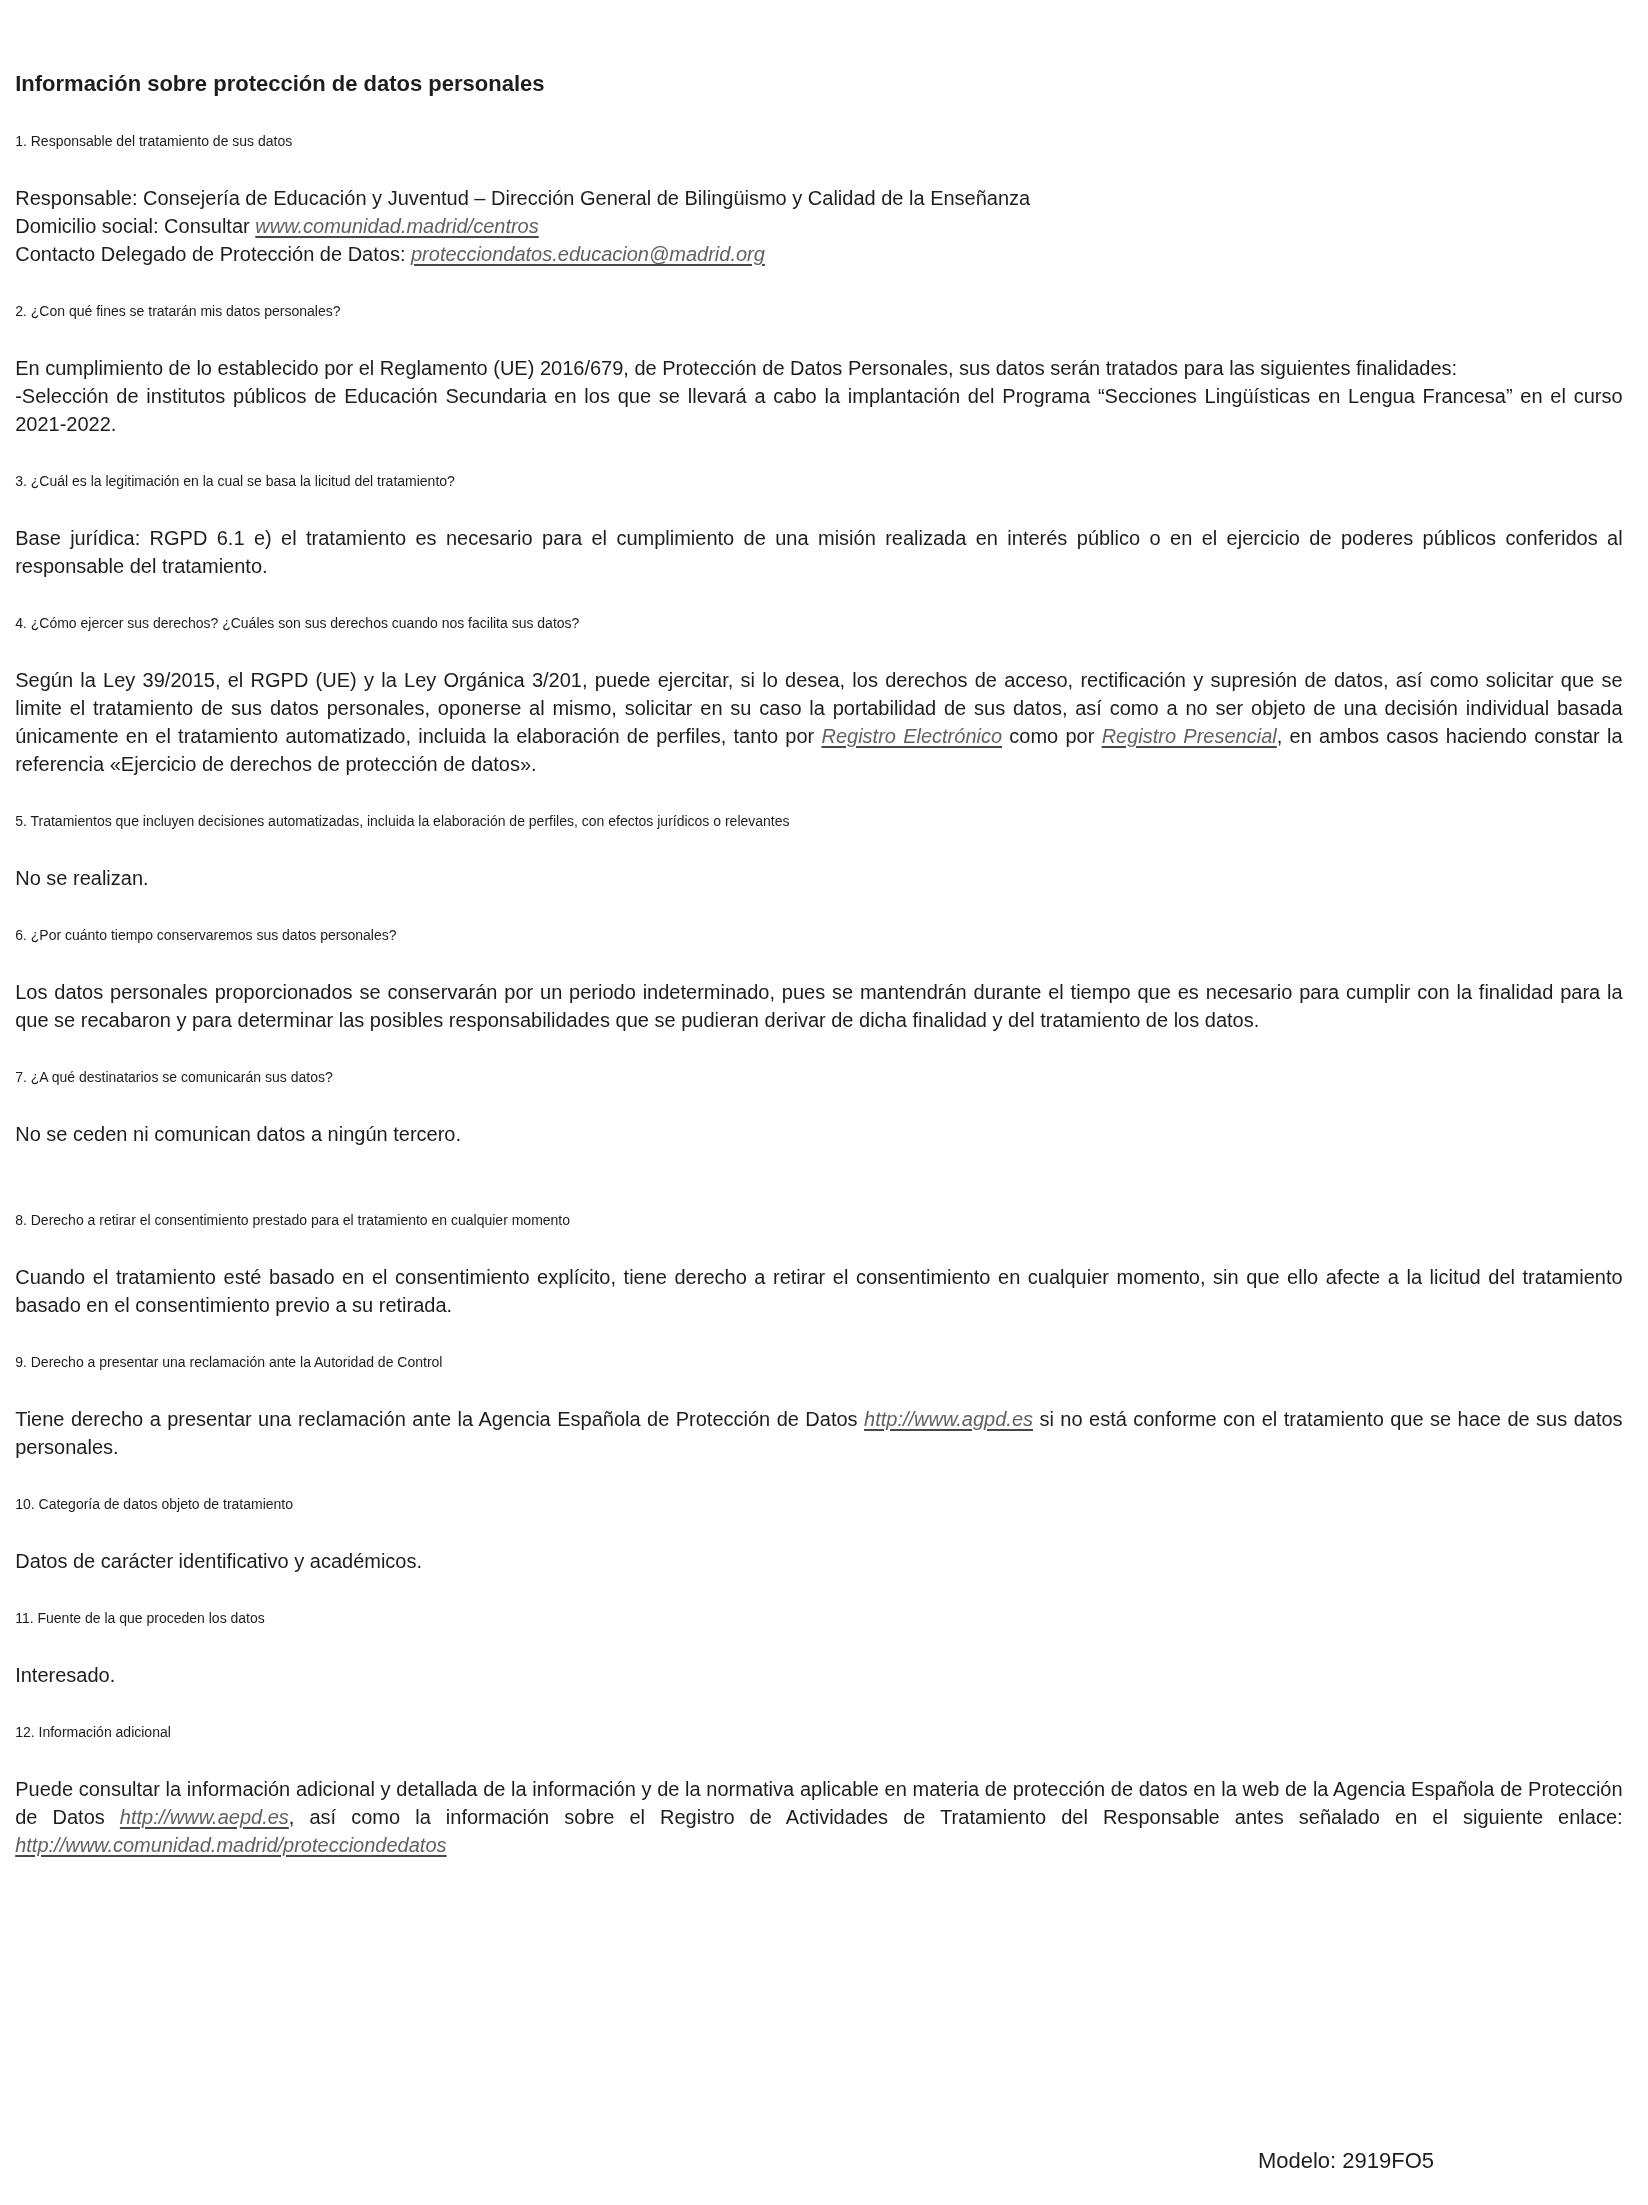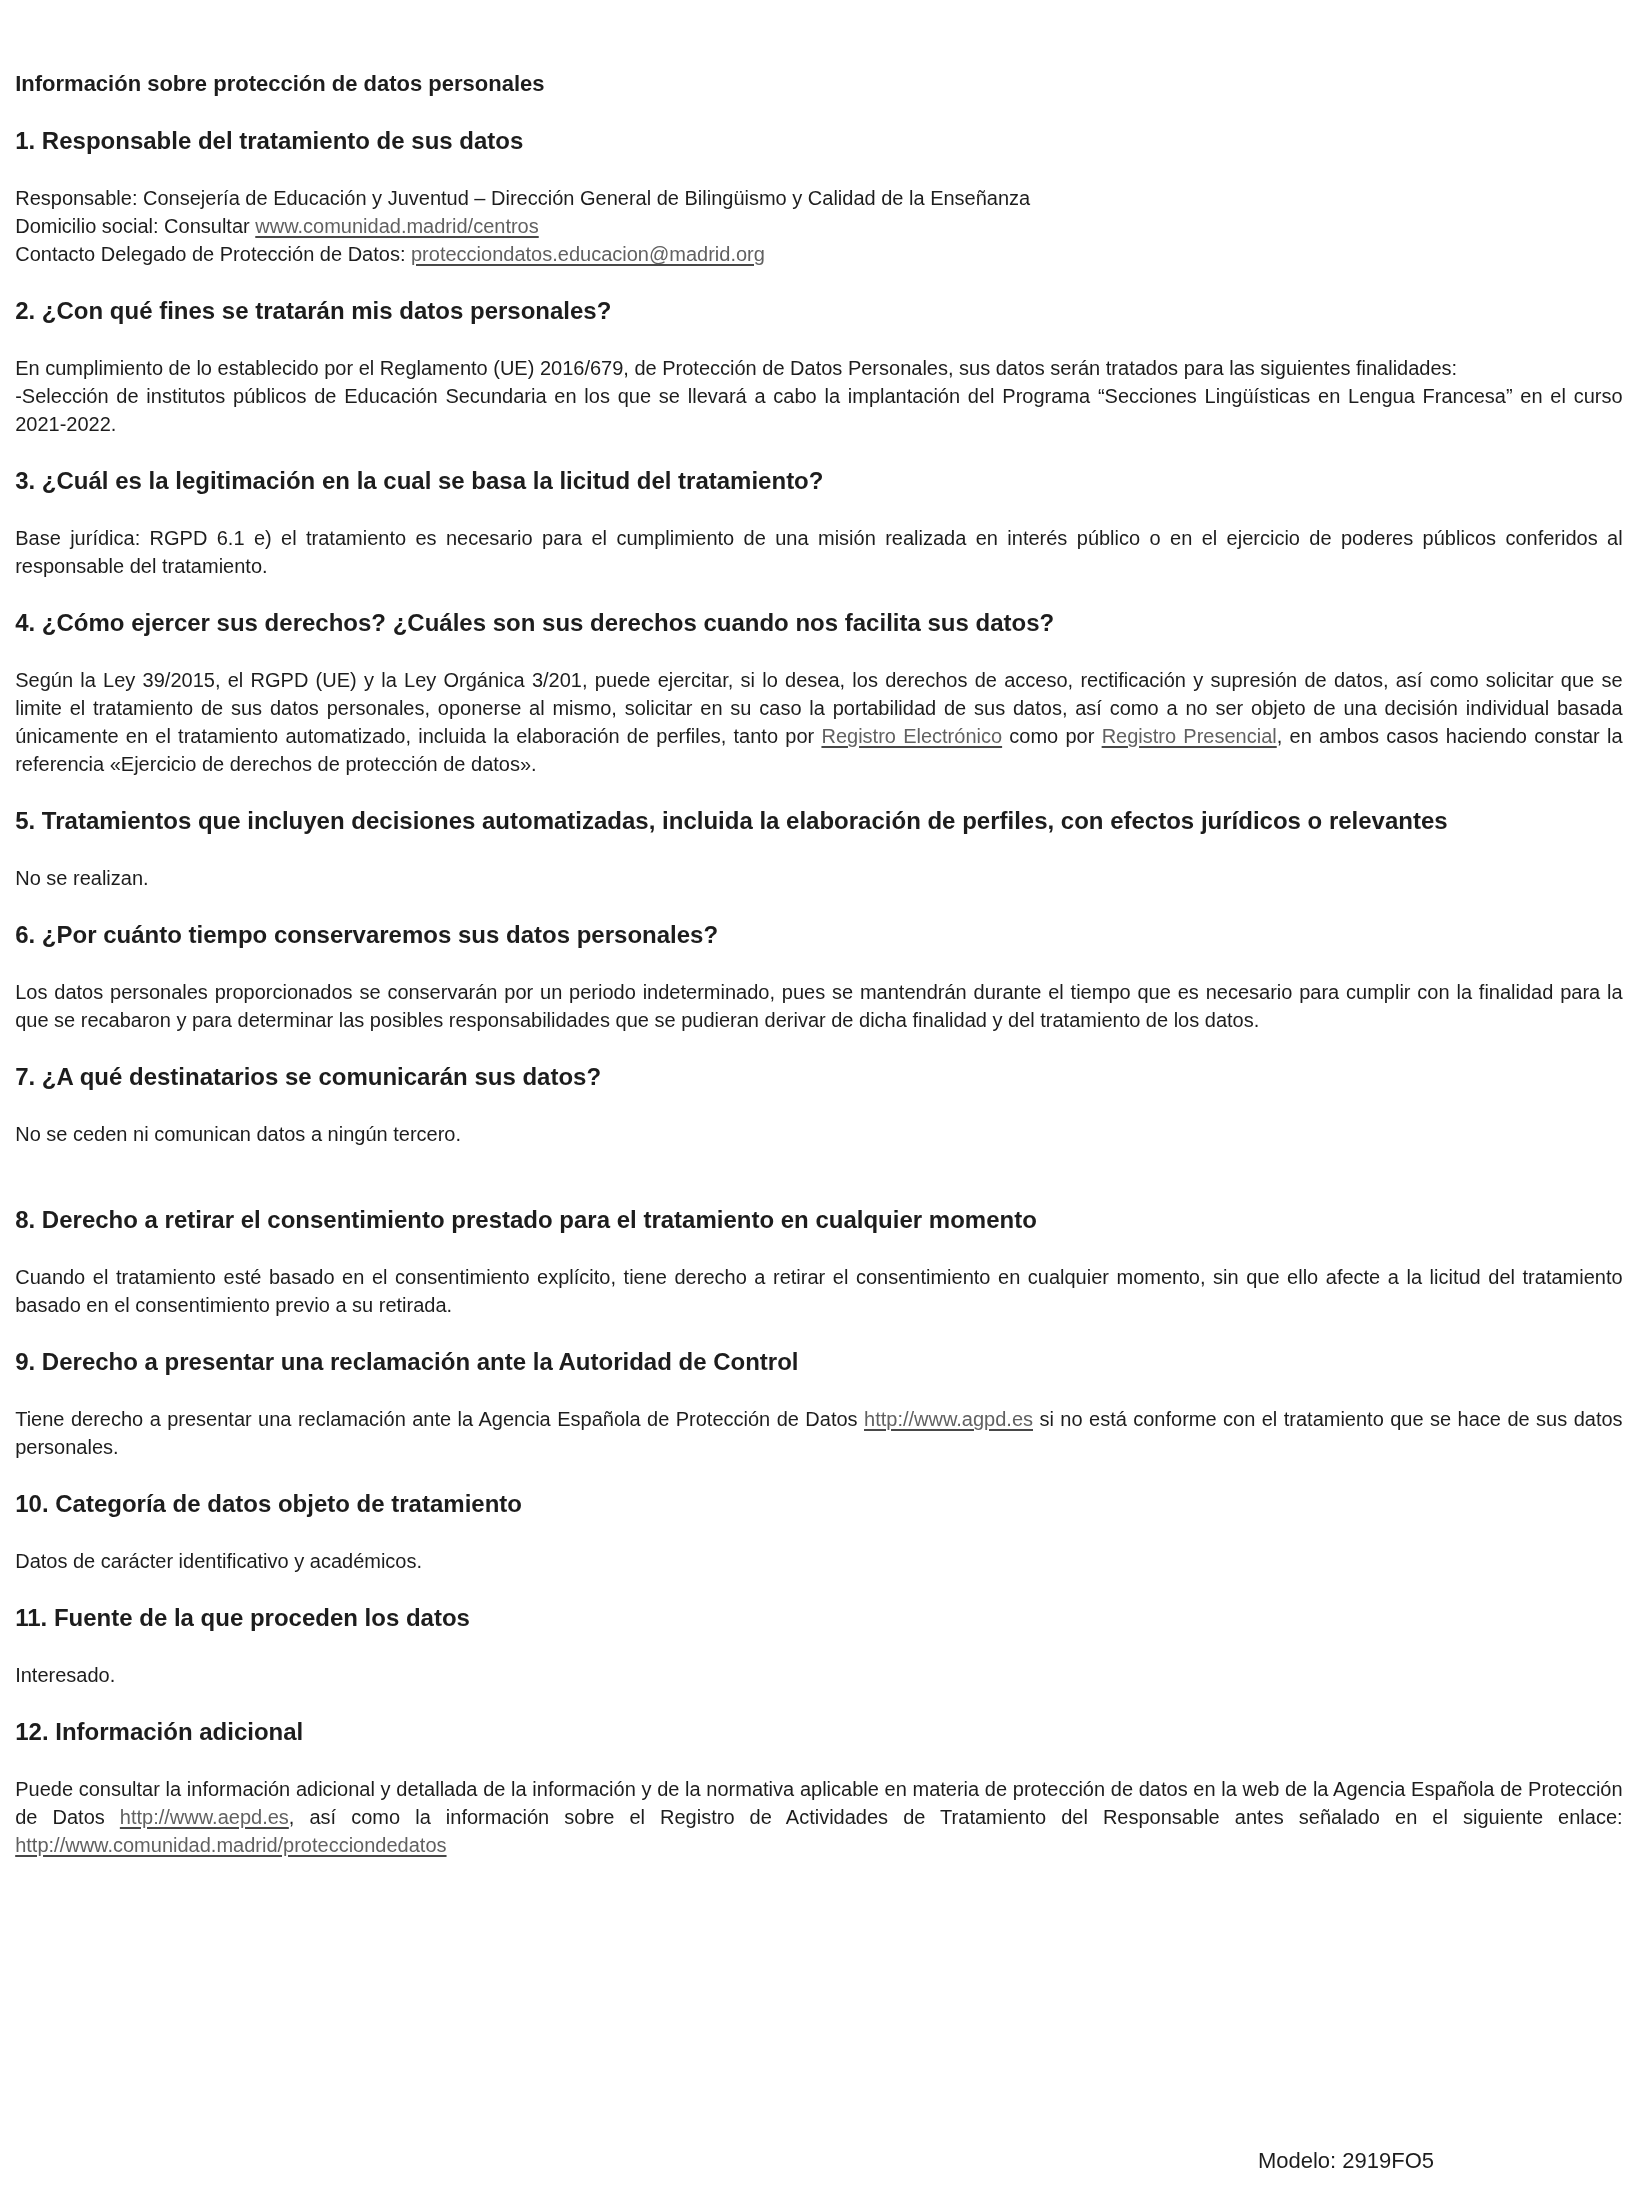--- a/index.html
+++ b/index.html
@@ -18,36 +18,37 @@
     height: 100%;
     padding: 70px 25.4px 0 15.2px;
   }
   .title {
     font-size: 22px;
     line-height: 28px;
     font-weight: bold;
     margin: 0 0 29px 0;
   }
   .heading {
-    font-size: 24px;
+    font-size: 14px;
     line-height: 28px;
-    font-weight: bold;
+    font-weight: normal;
     margin: 0 0 29px 0;
   }
   .para {
     font-size: 20px;
     line-height: 28px;
     margin: 0 0 29px 0;
     text-align: justify;
   }
   .para.tight { margin-bottom: 0; }
   .section { margin: 0; }
   .section.extra-gap { padding-top: 29px; }
   .link {
     color: #616161;
+    font-style: italic;
     text-decoration: underline;
     text-decoration-color: #474747;
     text-decoration-thickness: 1.5px;
     text-underline-offset: 2.9px;
     cursor: pointer;
   }
   .em { }
   .footer-model {
     position: absolute;
     top: 2147px;

